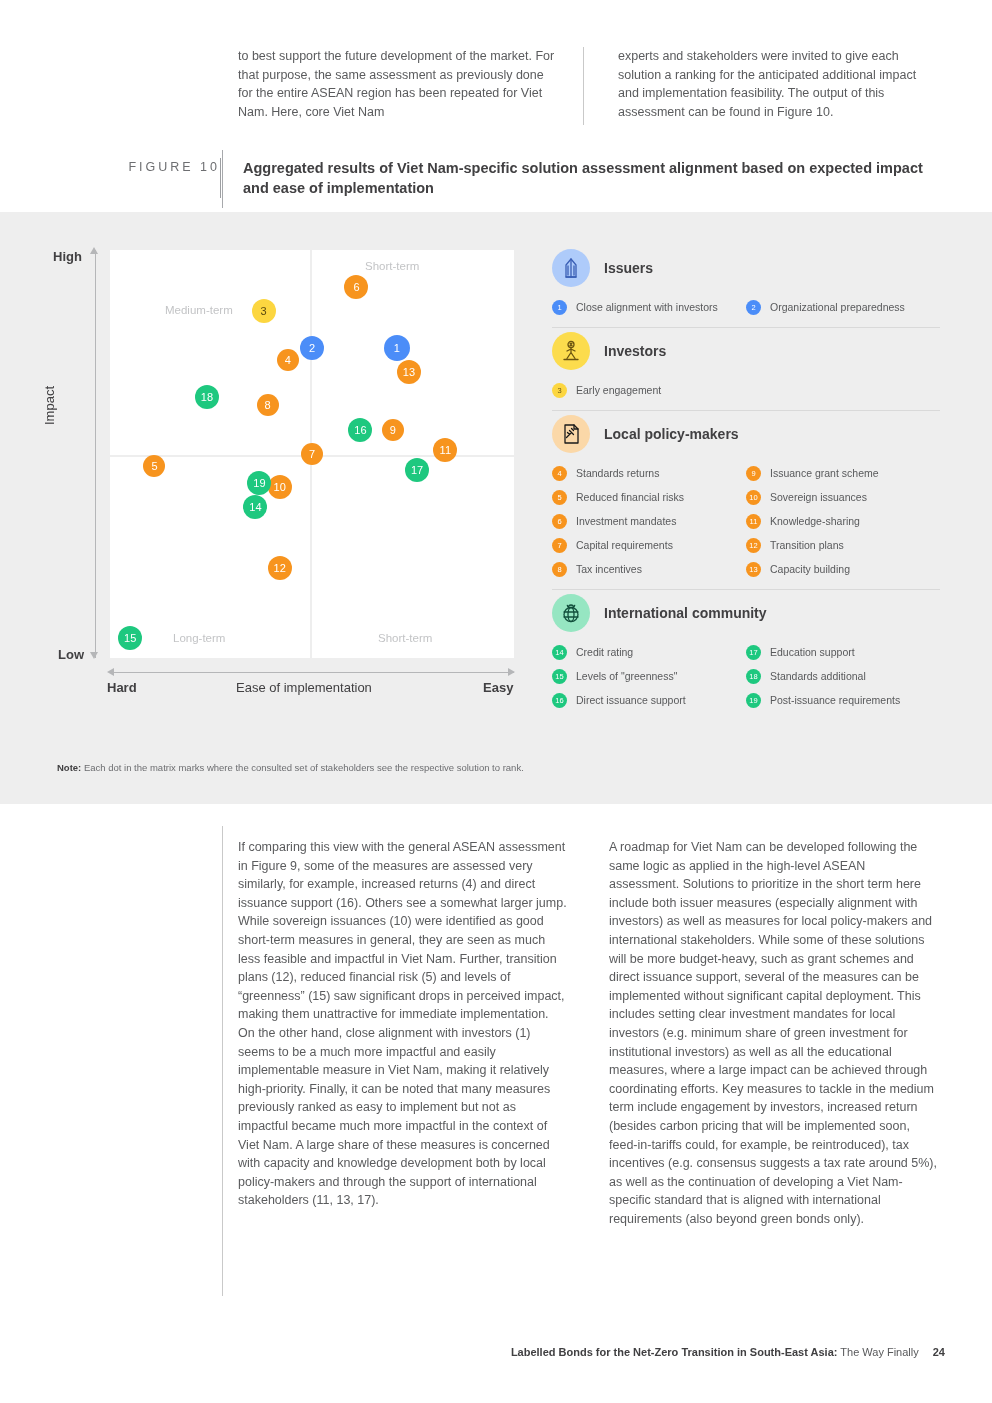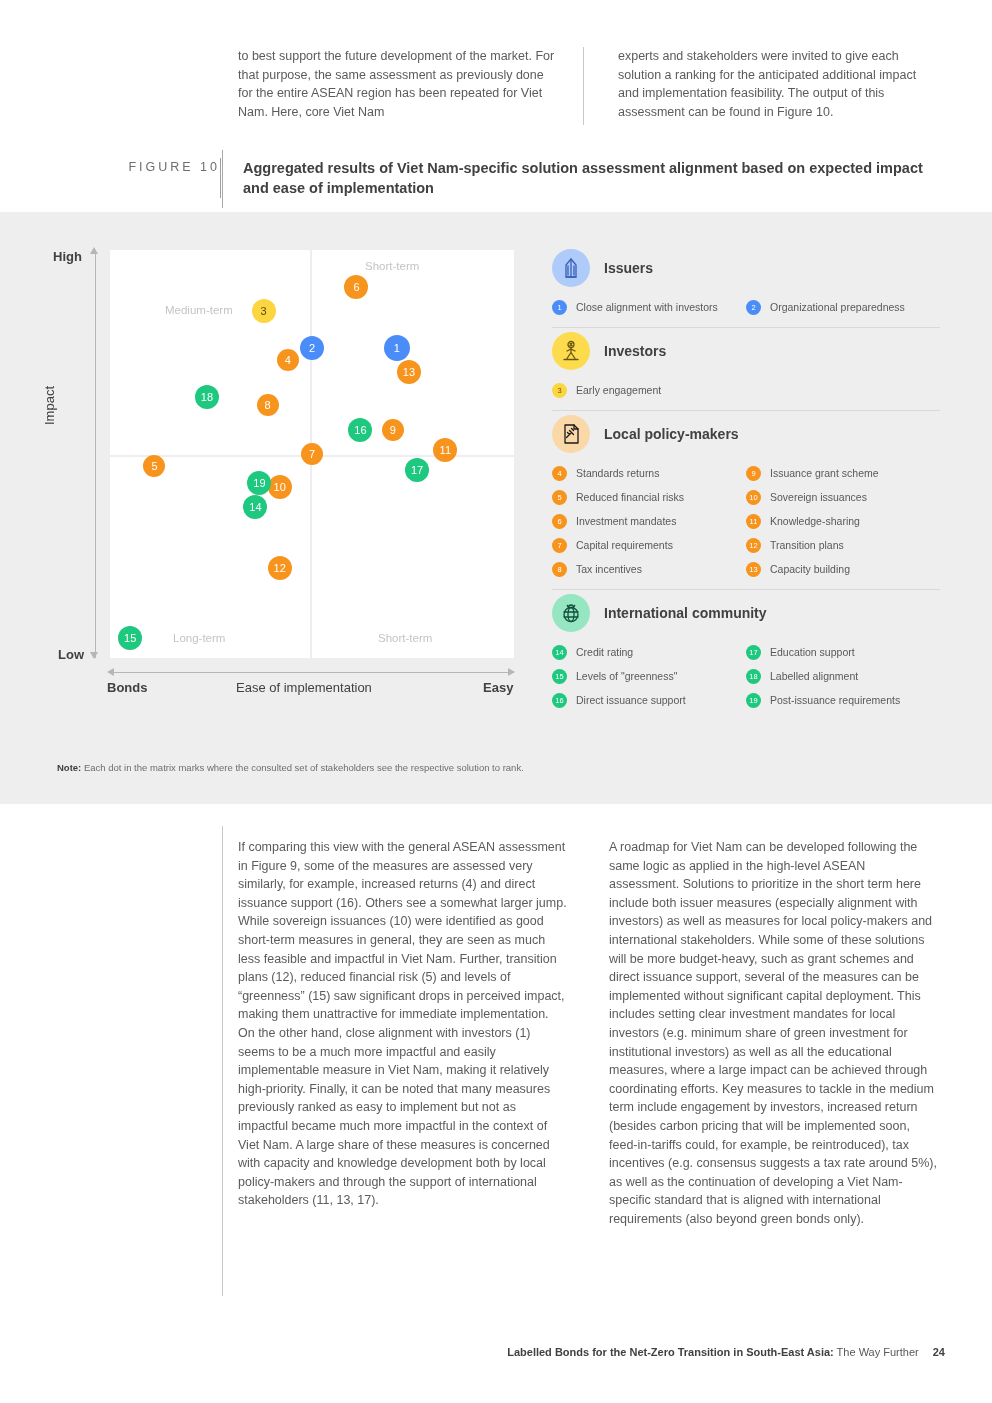--- a/index.html
+++ b/index.html
@@ -149,21 +149,21 @@
 
 <div class="y-axis"></div>
 <div class="y-arrow-up"></div>
 <div class="y-arrow-dn"></div>
 <div class="x-axis"></div>
 <div class="x-arrow-l"></div>
 <div class="x-arrow-r"></div>
 
 <div class="lbl-high">High</div>
 <div class="lbl-low">Low</div>
-<div class="lbl-hard">Bonds</div>
+<div class="lbl-hard">Hard</div>
 <div class="lbl-easy">Easy</div>
 <div class="lbl-impact">Impact</div>
 <div class="lbl-ease">Ease of implementation</div>
 
 <div class="matrix">
   <div class="vline"></div>
   <div class="hline"></div>
   <div class="quad-label q-tl">Medium-term</div>
   <div class="quad-label q-tr">Short-term</div>
   <div class="quad-label q-bl">Long-term</div>
@@ -311,21 +311,21 @@
         <div class="lg-item">
           <span class="lg-dot" style="background: rgb(30, 200, 127);">17</span>
           <span>Education support</span>
         </div>
         <div class="lg-item">
           <span class="lg-dot" style="background: rgb(30, 200, 127);">15</span>
           <span>Levels of "greenness"</span>
         </div>
         <div class="lg-item">
           <span class="lg-dot" style="background: rgb(30, 200, 127);">18</span>
-          <span>Labelled alignment</span>
+          <span>Standards additional</span>
         </div>
         <div class="lg-item">
           <span class="lg-dot" style="background: rgb(30, 200, 127);">16</span>
           <span>Direct issuance support</span>
         </div>
         <div class="lg-item">
           <span class="lg-dot" style="background: rgb(30, 200, 127);">19</span>
           <span>Post-issuance requirements</span>
         </div>
       </div>
@@ -336,14 +336,14 @@
   <b>Note:</b><span> Each dot in the matrix marks where the consulted set of stakeholders see the respective solution to rank.</span>
 </div>
 
 <div class="bottom-divider"></div>
 <div class="bottom-text">
   <div class="bcol">If comparing this view with the general ASEAN assessment in Figure 9, some of the measures are assessed very similarly, for example, increased returns (4) and direct issuance support (16). Others see a somewhat larger jump. While sovereign issuances (10) were identified as good short-term measures in general, they are seen as much less feasible and impactful in Viet Nam. Further, transition plans (12), reduced financial risk (5) and levels of “greenness” (15) saw significant drops in perceived impact, making them unattractive for immediate implementation. On the other hand, close alignment with investors (1) seems to be a much more impactful and easily implementable measure in Viet Nam, making it relatively high-priority. Finally, it can be noted that many measures previously ranked as easy to implement but not as impactful became much more impactful in the context of Viet Nam. A large share of these measures is concerned with capacity and knowledge development both by local policy-makers and through the support of international stakeholders (11, 13, 17).</div>
   <div class="bcol right">A roadmap for Viet Nam can be developed following the same logic as applied in the high-level ASEAN assessment. Solutions to prioritize in the short term here include both issuer measures (especially alignment with investors) as well as measures for local policy-makers and international stakeholders. While some of these solutions will be more budget-heavy, such as grant schemes and direct issuance support, several of the measures can be implemented without significant capital deployment. This includes setting clear investment mandates for local investors (e.g. minimum share of green investment for institutional investors) as well as all the educational measures, where a large impact can be achieved through coordinating efforts. Key measures to tackle in the medium term include engagement by investors, increased return (besides carbon pricing that will be implemented soon, feed-in-tariffs could, for example, be reintroduced), tax incentives (e.g. consensus suggests a tax rate around 5%), as well as the continuation of developing a Viet Nam-specific standard that is aligned with international requirements (also beyond green bonds only).</div>
 </div>
 
 <div class="footer">
-  <b>Labelled Bonds for the Net-Zero Transition in South-East Asia:</b><span> The Way Further</span><span class="pg">24</span>
+  <b>Labelled Bonds for the Net-Zero Transition in South-East Asia:</b><span> The Way Finally</span><span class="pg">24</span>
 </div>
 
 </body></html>

